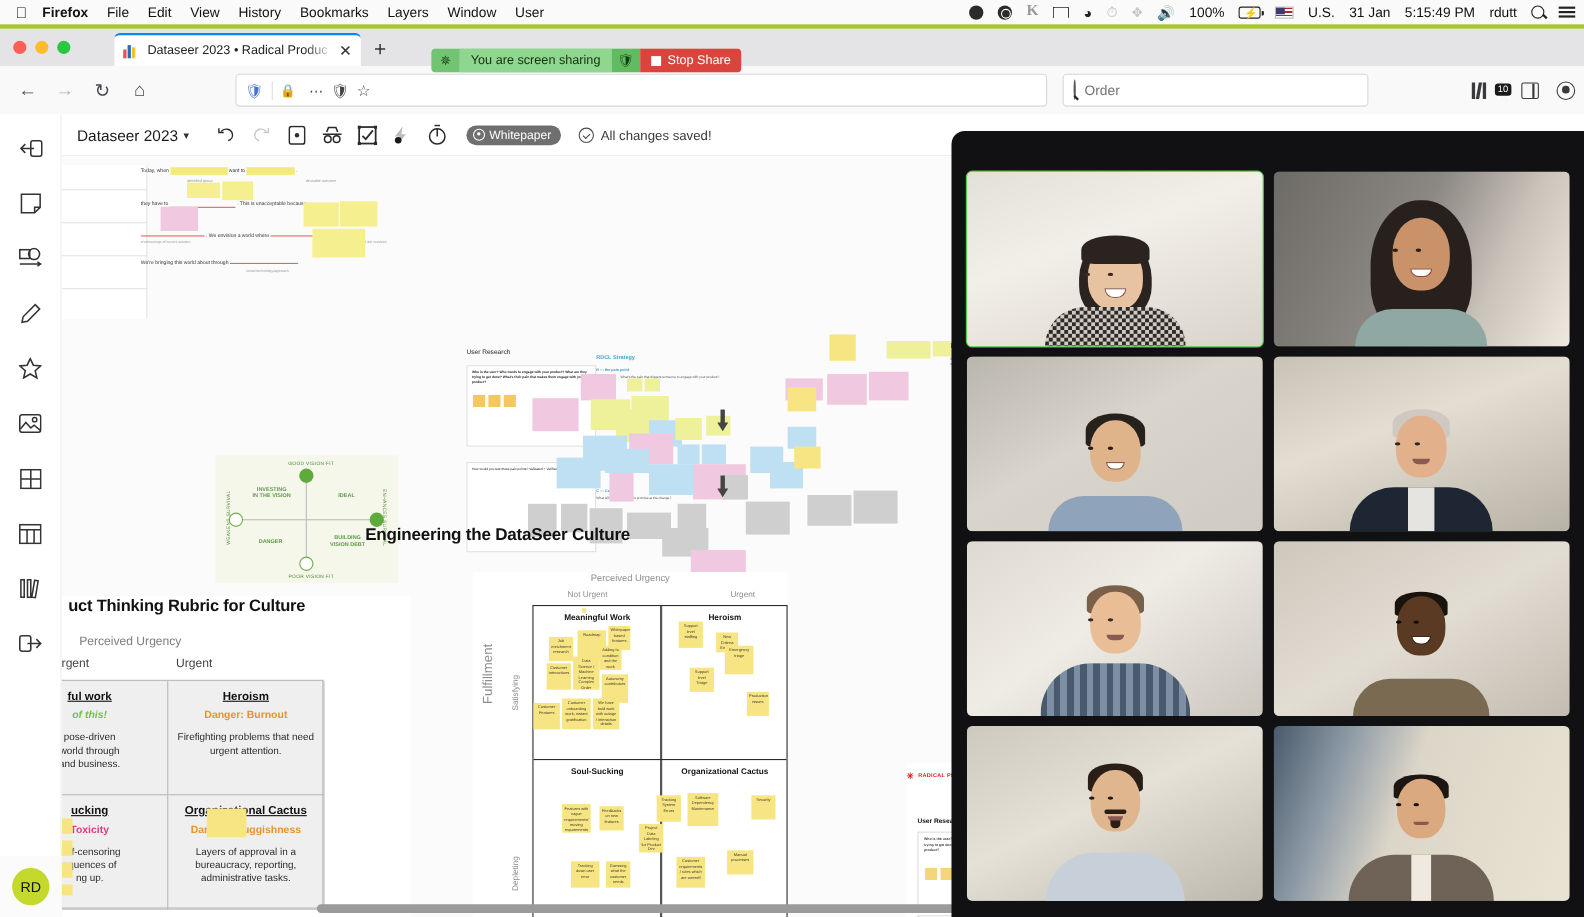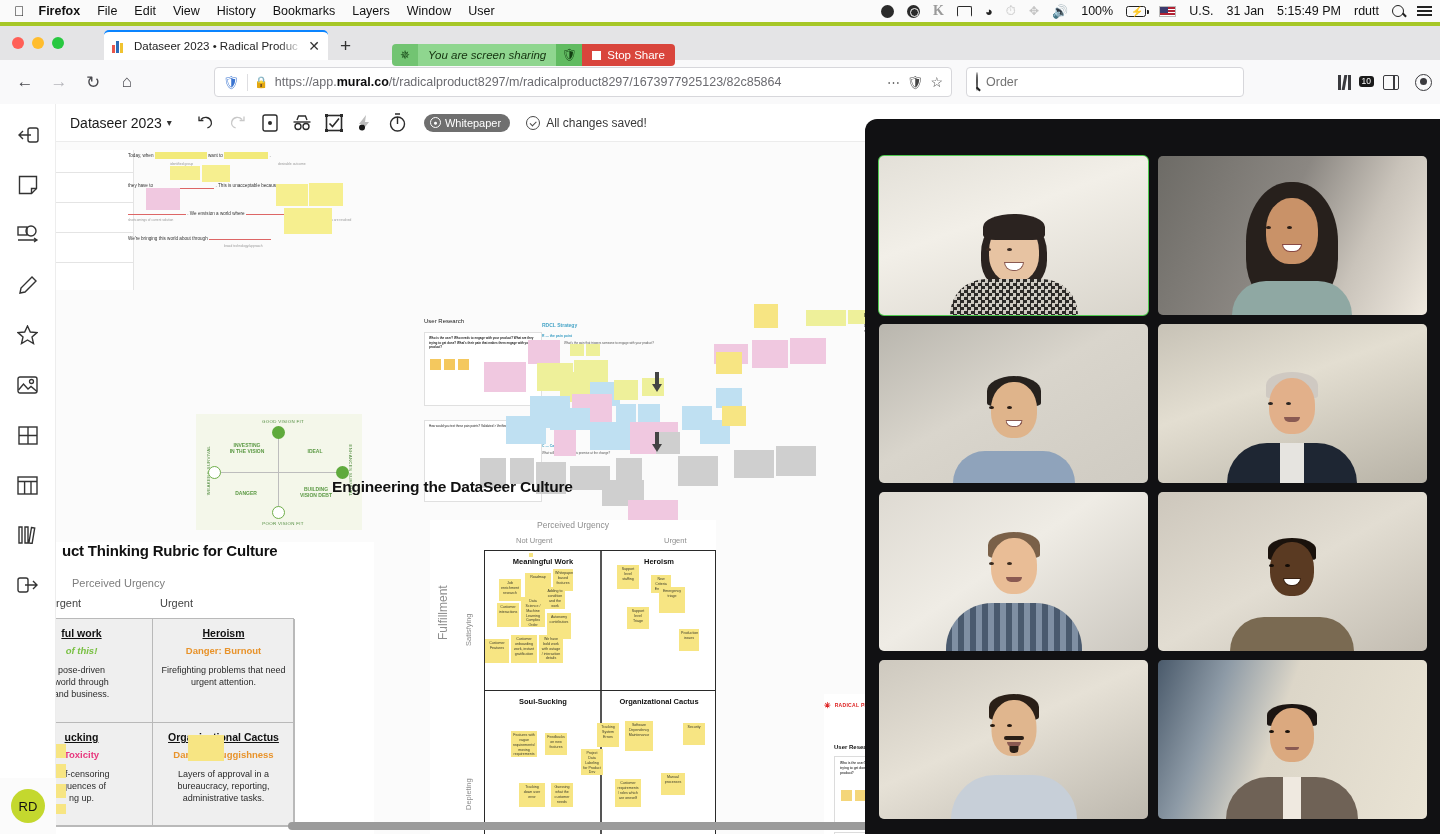--- a/index.html
+++ b/index.html
@@ -79,21 +79,21 @@
   .tab .closex { font-size: 14px; color: #333; margin-left: 4px; line-height:1; }
   .newtab { position:absolute; left: 340px; top: 10px; font-size: 19px; color:#333; line-height:1;}
 
   
   .sharepill {
     position: absolute; left: 392px; top: 22px; height: 22px; display: flex;
     align-items: center; border-radius: 4px; overflow: hidden; z-index: 20;
     font-size: 11.5px;
   }
   .sp-a { background:#72c472; width: 26px; height:22px; display:flex; align-items:center; justify-content:center; color:#1a4d1a; font-size:12px;}
-  .sp-b { background:#8fd68f; height:38px; display:flex; align-items:center; padding: 12px 10px; color:#14310f;font-style:italic; }
+  .sp-b { background:#8fd68f; height:38px; display:flex; align-items:center; padding: 12px 10px; color:#14310f; }
   .sp-c { background:#61bb61; width: 26px; height:22px; display:flex; align-items:center; justify-content:center; color:#123e12; font-size:12px;}
   .sp-d { background:#d9453c; height:22px; display:flex; align-items:center; gap:6px; padding:0 10px; color:#fff; }
   .sp-d .sq { width:9px; height:9px; background:#fff; }
 
   
   .navbar {
     position: absolute; top: 38px; left: 0; width: 1440px; height: 44px;
     background: #f9f9fa; display: flex; align-items: center;
   }
   .navbtn { width: 34px; height: 30px; display: flex; align-items: center; justify-content: center; color: #4a4a4f; font-size: 17px; }
@@ -349,21 +349,20 @@
     <div class="navbar">
       <div class="navbtn back">←</div>
       <div class="navbtn fwd">→</div>
       <div class="navbtn">↻</div>
       <div class="navbtn">⌂</div>
 
       <div class="urlbox">
         <span class="shield">🛡</span>
         <span class="vdivider"></span>
         <span class="lockico">🔒</span>
-        <span class="urltext"><span class="dim">https://app.</span><b>mural.co</b><span class="dim">/t/radicalproduct8297/m/radicalproduct8297/1673977925123/82c85864</span></span>
         <span class="dots">⋯</span>
         <span class="pocket">🛡</span>
         <span class="star">☆</span>
       </div>
 
       <div class="searchbox">
         <span><span class="ico-magnify" style="border-color:#555"></span></span>
         <span class="ph">Order</span>
       </div>
 

